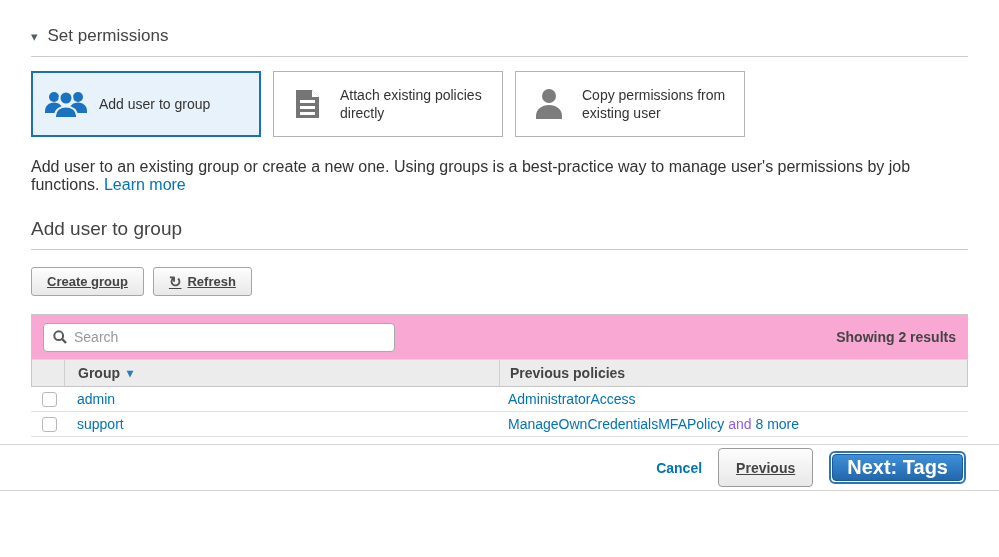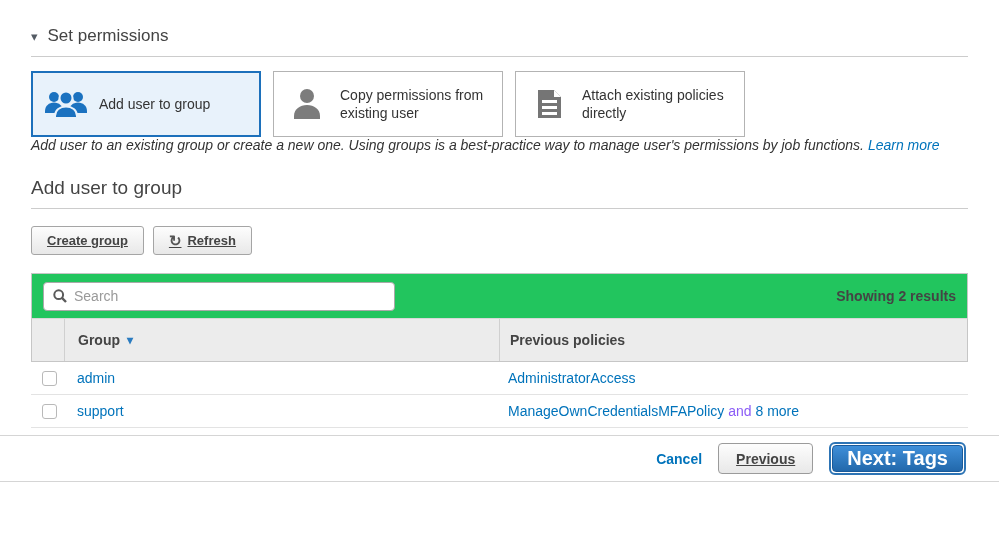--- a/index.html
+++ b/index.html
@@ -23,62 +23,62 @@
 
   
   .cards { display: flex; gap: 12px; margin-top: 14px; }
   .card { width: 230px; height: 66px; border: 1px solid #b3b3b3; background: #fff;
     display: flex; align-items: center; padding: 0 10px; gap: 10px; }
   .card.selected { border: 2px solid #1c70bb; background: #e8f2fb; }
   .card-icon { width: 46px; display: flex; justify-content: center; flex: 0 0 46px; }
   .card-label { font-size: 14px; line-height: 1.3; color: #333; }
 
   
-  .desc { font-size: 14px; color: #333; font-style: italic; }
+  .desc { margin-top: 21px; font-size: 16px; color: #333; }
   a.link { color: #0073bb; text-decoration: none; cursor: pointer; }
 
   
   .group-title { margin-top: 24px; font-size: 19px; font-weight: 400; color: #444; }
   .group-rule { border: 0; border-top: 1px solid #ccc; margin-top: 9px; }
   .btn-row { margin-top: 17px; display: flex; gap: 9px; }
   .btn { display: inline-flex; align-items: center; gap: 6px; padding: 0 15px; height: 29px;
     background: linear-gradient(#fdfdfd, #e8e8e8); border: 1px solid #a5a5a5; border-radius: 3px;
     font-size: 13px; font-weight: bold; color: #444; cursor: pointer; font-family: inherit; text-decoration: underline; }
   .refresh-glyph { font-size: 15px; font-weight: bold; color: #555; line-height: 1; }
 
   
   .table-panel { margin-top: 18px; }
-  .toolbar { height: 45px; background: #22c55e; border: 1px solid #c6c6c6; border-bottom: 0;
+  .toolbar { height: 45px; background: #f9a8d4; border: 1px solid #c6c6c6; border-bottom: 0;
     display: flex; align-items: center; justify-content: space-between; padding: 16px 11px; }
   .searchbox { width: 352px; height: 29px; background: #fff; border: 1px solid #a9a9a9; border-radius: 4px;
     display: flex; align-items: center; padding: 0 9px; gap: 7px; }
   .searchbox input { border: 0; outline: none; flex: 1; font-size: 14px; color: #333;
     font-family: inherit; background: transparent; }
   .searchbox input::placeholder { color: #999; }
   .results { font-size: 14px; font-weight: bold; color: #444; }
-  .grid-head { display: grid; grid-template-columns: 33px 434px 1fr; height: 44px;
+  .grid-head { display: grid; grid-template-columns: 33px 434px 1fr; height: 28px;
     background: #ececec; border: 1px solid #c6c6c6; border-top: 1px solid #d8d8d8; align-items: center; }
   .head-cell { font-size: 14px; font-weight: bold; color: #444; padding-left: 13px; height: 100%;
     display: flex; align-items: center; gap: 7px; }
   .head-cell.first { border-right: 1px solid #d0d0d0; }
   .head-cell.policies { border-left: 1px solid #d0d0d0; padding-left: 10px; }
   .sort-caret { color: #2a7bc0; font-size: 12px; }
-  .grid-row { display: grid; grid-template-columns: 33px 434px 1fr; height: 33px;
+  .grid-row { display: grid; grid-template-columns: 33px 434px 1fr; height: 25px;
     border-bottom: 1px solid #e3e3e3; align-items: center; background: #fff; }
   .cell { font-size: 14px; padding-left: 13px; }
   .cell.policies { padding-left: 10px; }
   .checkbox { width: 15px; height: 15px; border: 1px solid #b9b9b9; border-radius: 3px;
     background: #fff; margin-left: 11px; cursor: pointer; }
   .and-text { color: #8b5cf6; }
 
   
   .footer { margin-top: 7px; border-top: 1px solid #d5d5d5; border-bottom: 1px solid #d5d5d5;
     height: 47px; display: flex; align-items: center; justify-content: flex-end; gap: 16px; padding-right: 33px; background: #fff; }
   .cancel { font-size: 14px; font-weight: bold; }
-  .btn-previous { height: 31px; border-radius: 4px; font-size: 14px; padding: 0 17px; border-color: #9b9b9b; }
+  .btn-previous { height: 39px; border-radius: 4px; font-size: 14px; padding: 0 17px; border-color: #9b9b9b; }
   .primary-ring { border: 2px solid #2d74b5; border-radius: 6px; padding: 1px; background: #fff; }
   .btn-primary { display: inline-flex; align-items: center; justify-content: center; height: 27px; padding: 0 14px;
     background: linear-gradient(#3f8fd9, #2268ab); border: 1px solid #1a5a9a; border-radius: 4px;
     color: #fff; font-size: 20px; font-weight: bold; cursor: pointer; font-family: inherit; }
 </style>
 </head>
 <body>
 
 <div class="content">
 
@@ -102,40 +102,40 @@
           <g fill="#1b72c0" stroke="#e8f2fb" stroke-width="2">
             <circle cx="22" cy="9" r="6.5"></circle>
             <path d="M11 27c0-6 5-9.5 11-9.5s11 3.5 11 9.5v2H11z"></path>
           </g>
         </svg>
       </span>
       <span class="card-label">Add user to group</span>
     </div>
     <div class="card">
       <span class="card-icon">
-        <svg width="30" height="32" viewBox="0 0 30 32">
-          <g fill="#7c7c7c">
-            <circle cx="15" cy="8" r="7"></circle>
-            <path d="M2 28c0-7 6-11 13-11s13 4 13 11v3H2z"></path>
-          </g>
-        </svg>
-      </span>
-      <span class="card-label">Copy permissions from existing user</span>
-    </div>
-    <div class="card">
-      <span class="card-icon">
         <svg width="27" height="32" viewBox="0 0 27 32">
           <path fill="#757575" d="M2 2 h16 l7 7 v21 h-23 z"></path>
           <path fill="#fff" d="M18 2 l7 7 h-7 z"></path>
           <rect x="6" y="12" width="15" height="3" fill="#fff"></rect>
           <rect x="6" y="18" width="15" height="3" fill="#fff"></rect>
           <rect x="6" y="24" width="15" height="3" fill="#fff"></rect>
         </svg>
       </span>
       <span class="card-label">Attach existing policies directly</span>
+    </div>
+    <div class="card">
+      <span class="card-icon">
+        <svg width="30" height="32" viewBox="0 0 30 32">
+          <g fill="#7c7c7c">
+            <circle cx="15" cy="8" r="7"></circle>
+            <path d="M2 28c0-7 6-11 13-11s13 4 13 11v3H2z"></path>
+          </g>
+        </svg>
+      </span>
+      <span class="card-label">Copy permissions from existing user</span>
     </div>
   </div>
 
   <p class="desc">
     <span>Add user to an existing group or create a new one. Using groups is a best-practice way to manage user's permissions by job functions.</span>
     <a class="link">Learn more</a>
   </p>
 
   <h2 class="group-title">Add user to group</h2>
   <hr class="group-rule">

